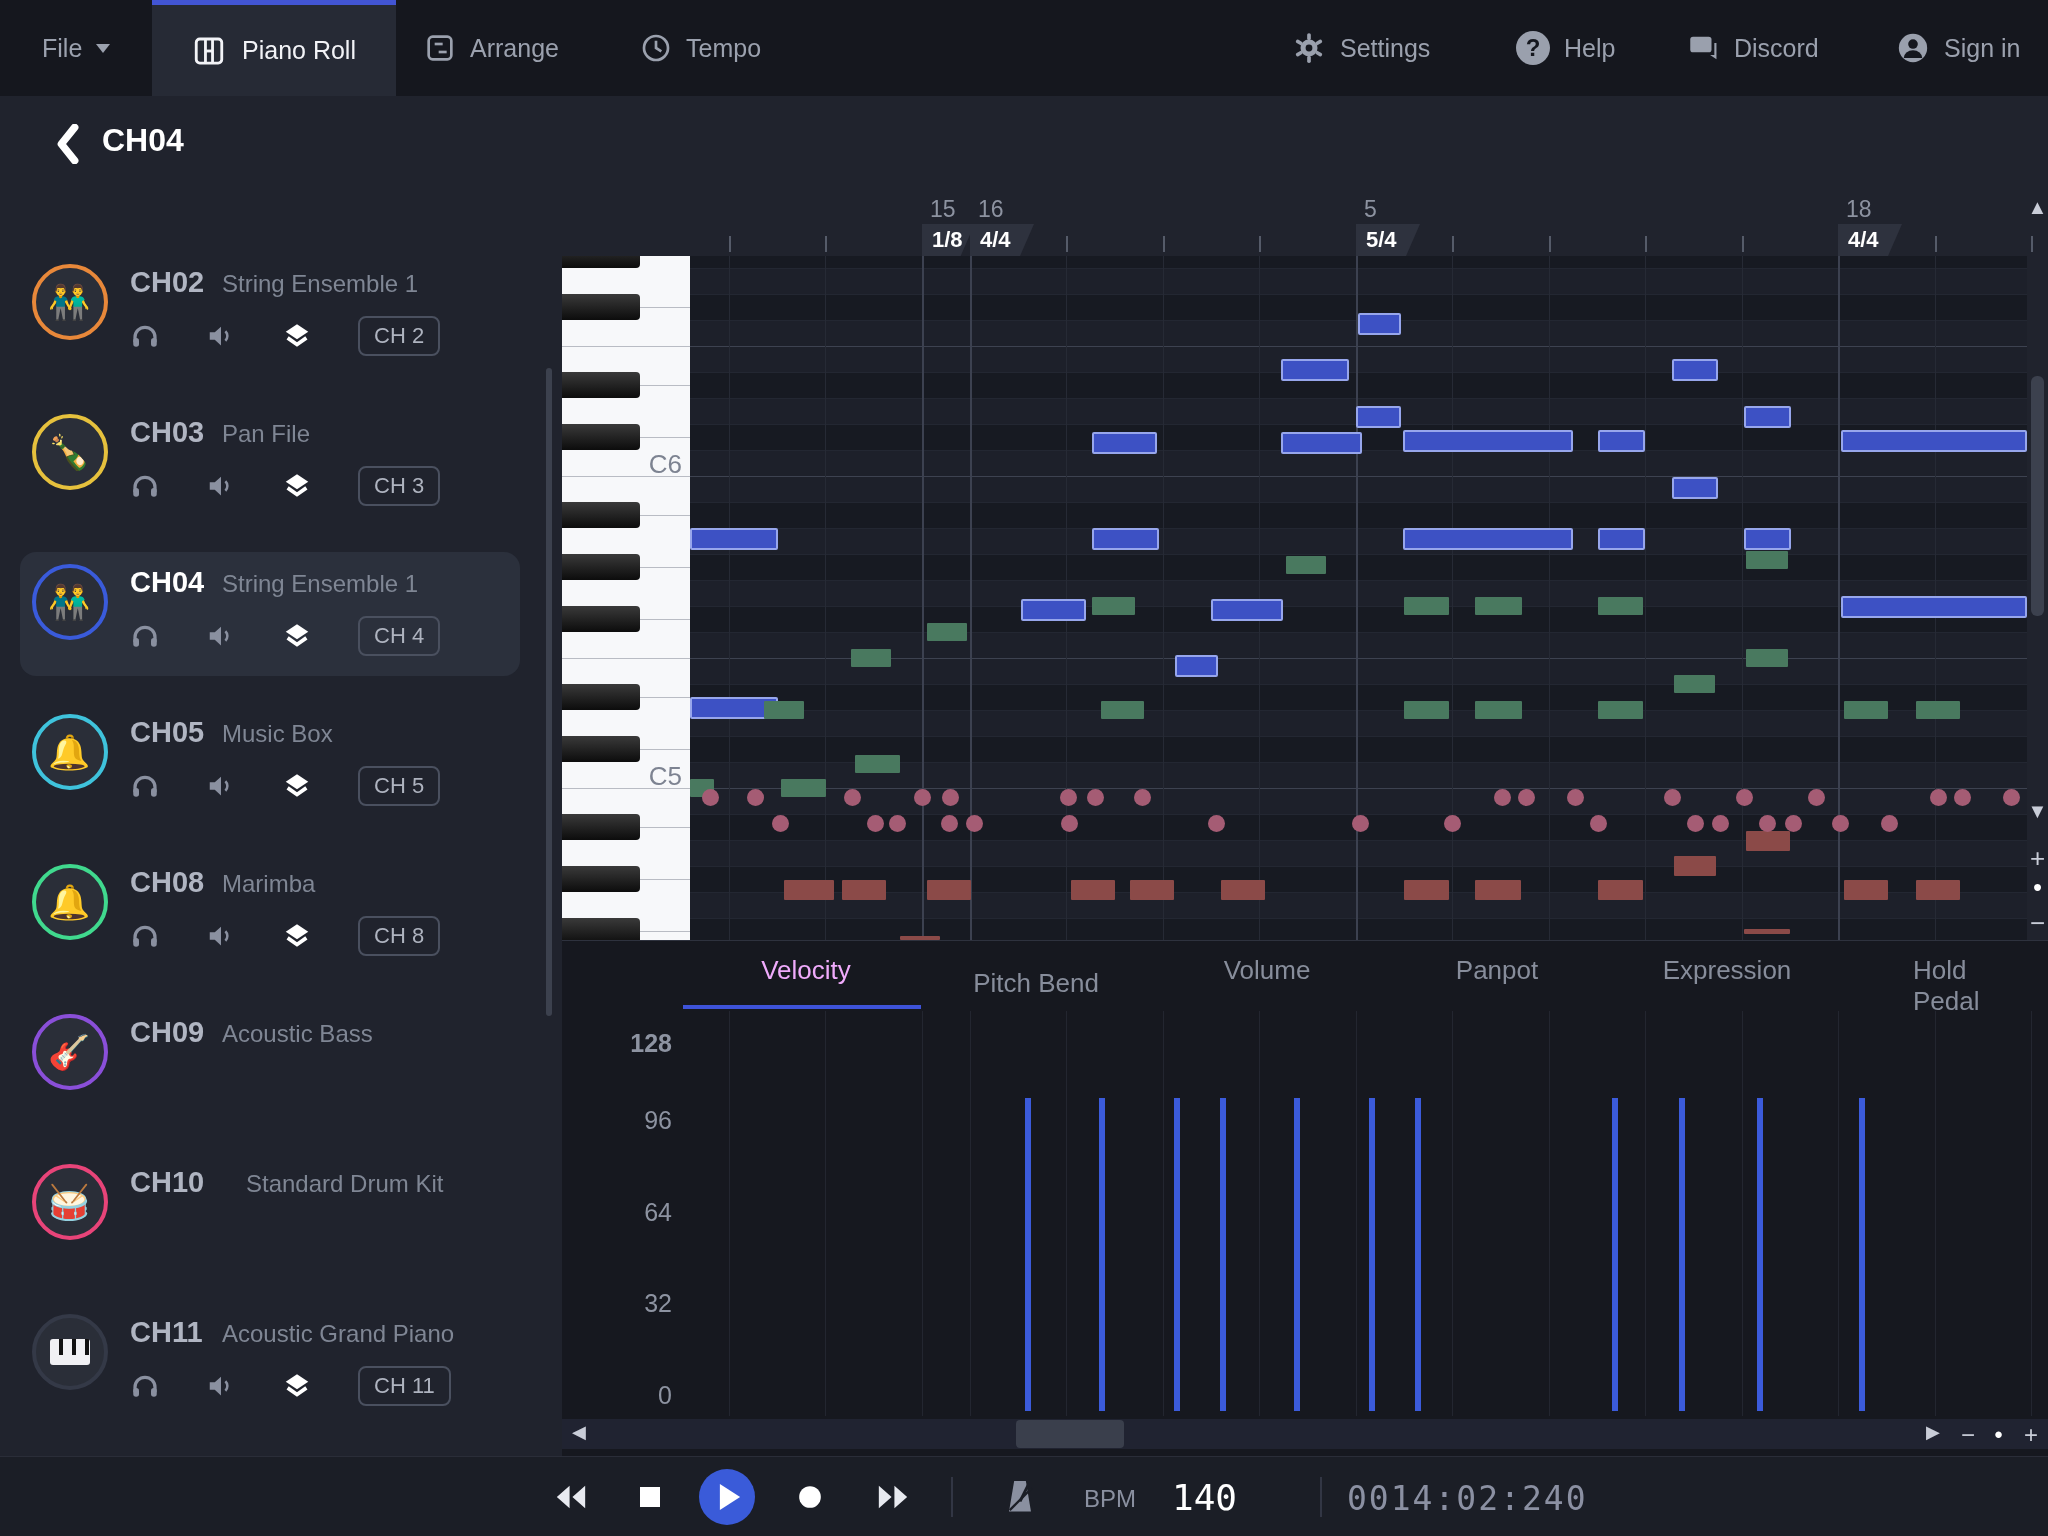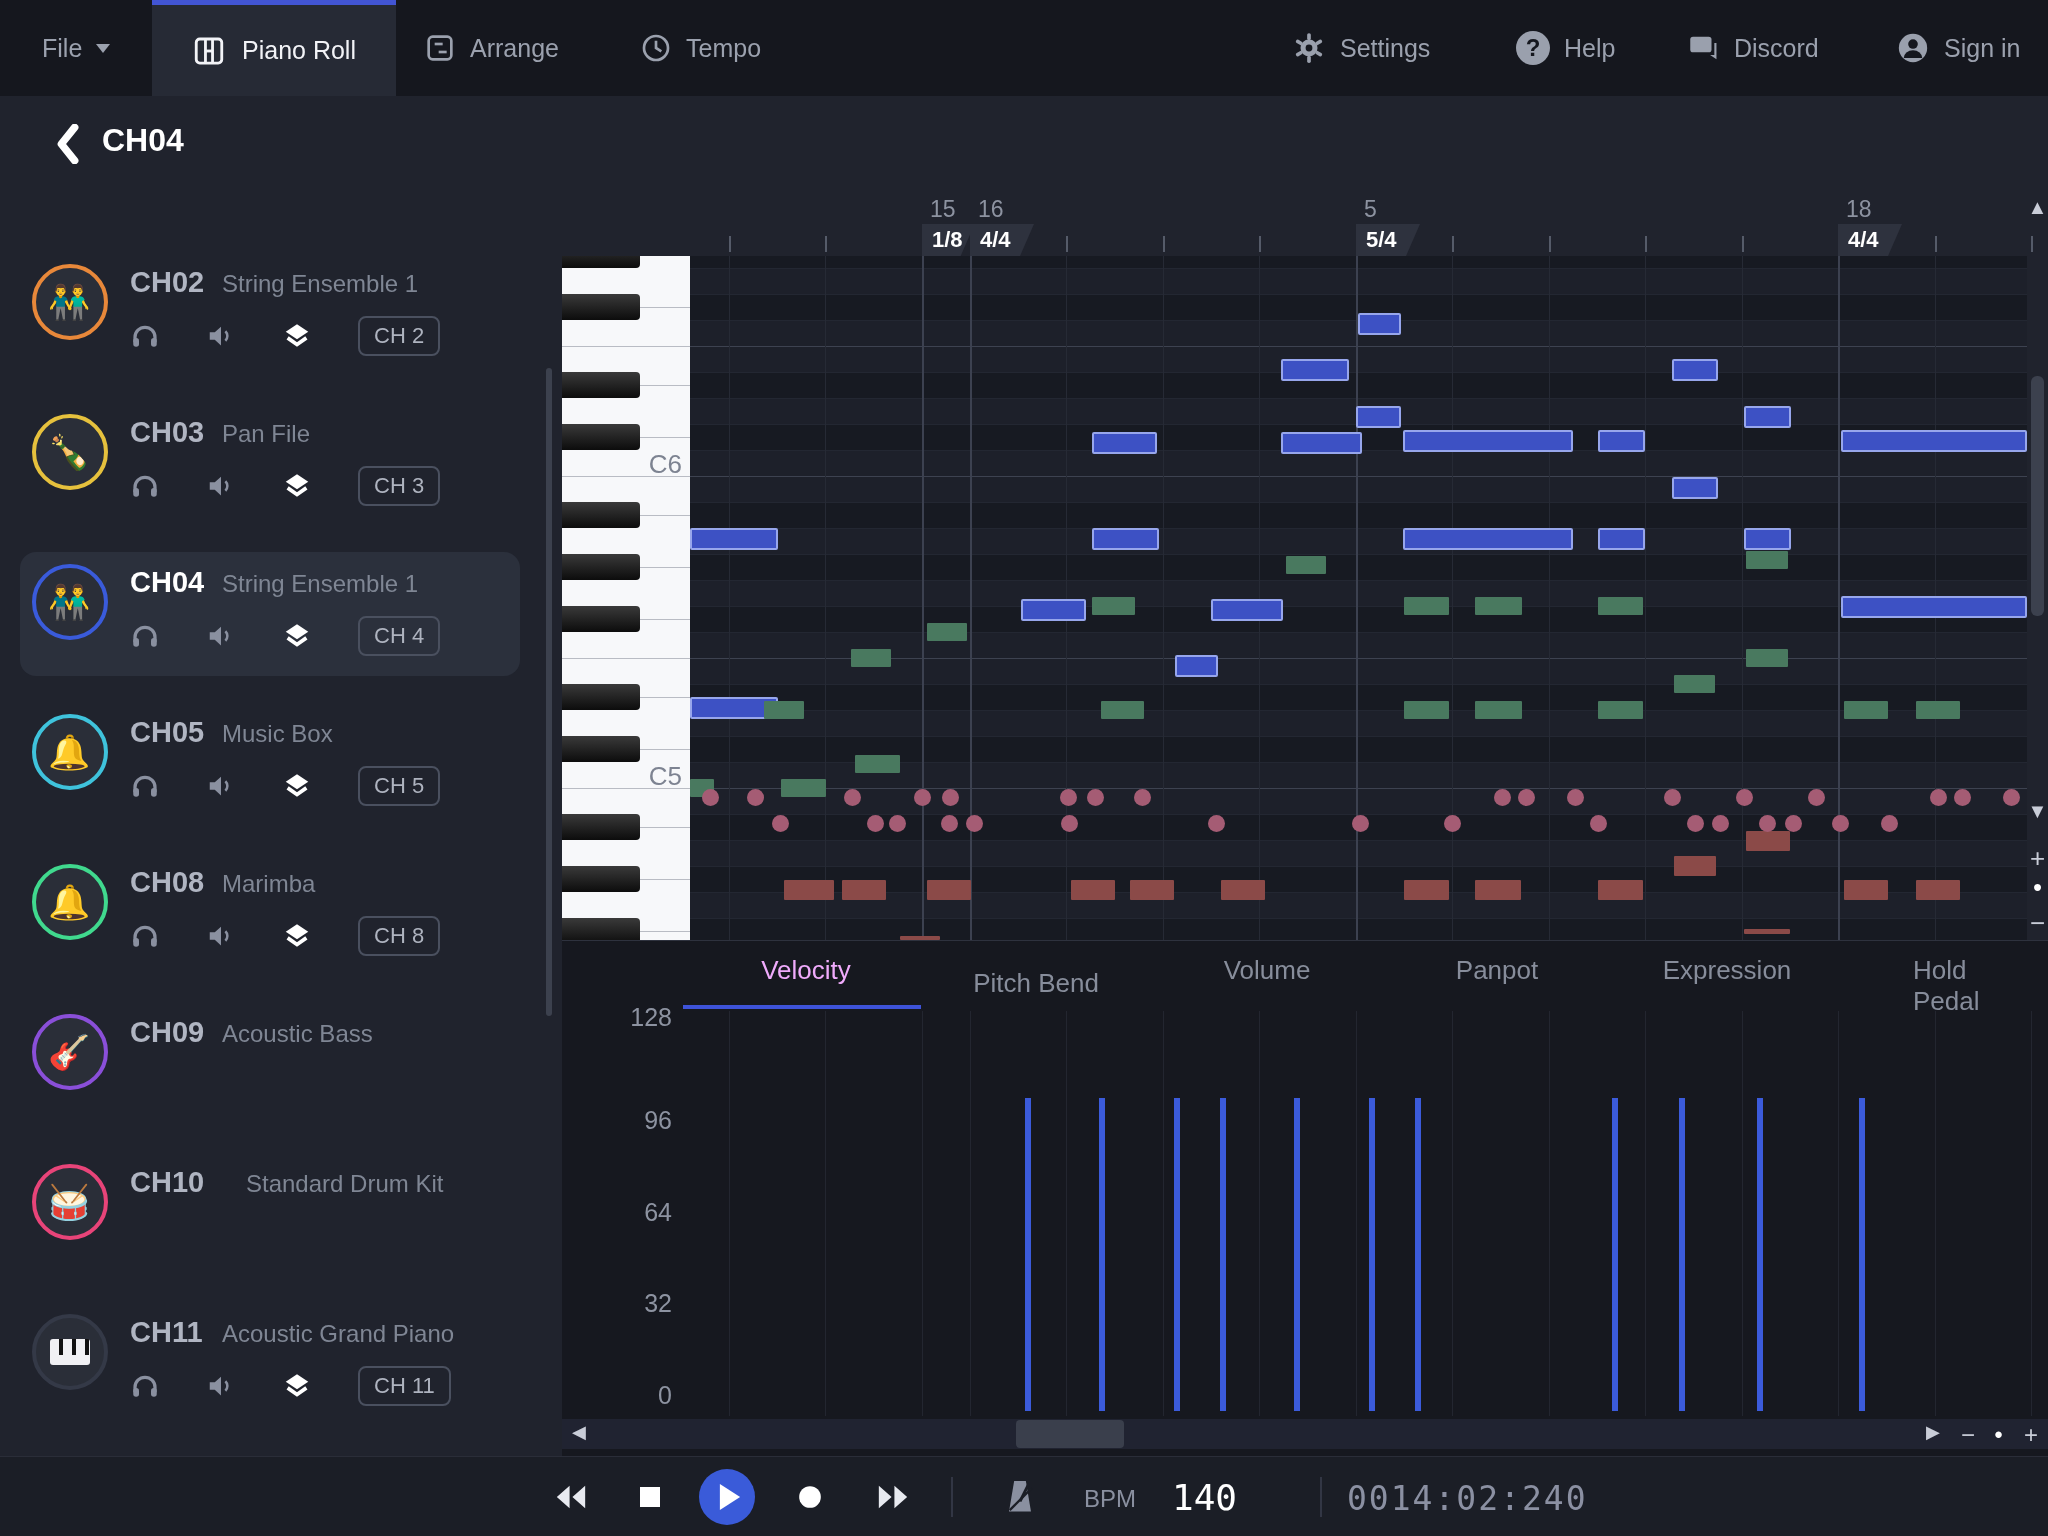--- a/index.html
+++ b/index.html
@@ -652,21 +652,21 @@
     <div id="ptabs">
         <div class="ptab active" style="left: 244px;">Velocity</div>
         <div class="ptab" style="left: 474px; margin-top: 13px;">Pitch Bend</div>
         <div class="ptab" style="left: 705px;">Volume</div>
         <div class="ptab" style="left: 935px;">Panpot</div>
         <div class="ptab" style="left: 1165px;">Expression</div>
         <div class="ptab" style="left: 1396px;">Hold Pedal</div>
       </div>
     <div id="tab-underline" style="left: 121px; width: 238px;"></div>
     <div id="vel-gutter" class="abs" style="left:0;top:70px;width:128px;height:405px;">
-        <div class="ylabel" style="top: 6px;">128</div>
+        <div class="ylabel" style="top: 32px; font-weight: bold;">128</div>
         <div class="ylabel" style="top: 109px;">96</div>
         <div class="ylabel" style="top: 201px;">64</div>
         <div class="ylabel" style="top: 292px;">32</div>
         <div class="ylabel" style="top: 384px;">0</div>
       </div>
     <div id="vel-area" class="abs" style="left:128px;top:70px;width:1358px;height:405px;overflow:hidden;">
         <div class="vbeat" style="left: 39px;"></div>
         <div class="vbeat" style="left: 135px;"></div>
         <div class="vbeat" style="left: 232px;"></div>
         <div class="vbeat" style="left: 280px;"></div>

